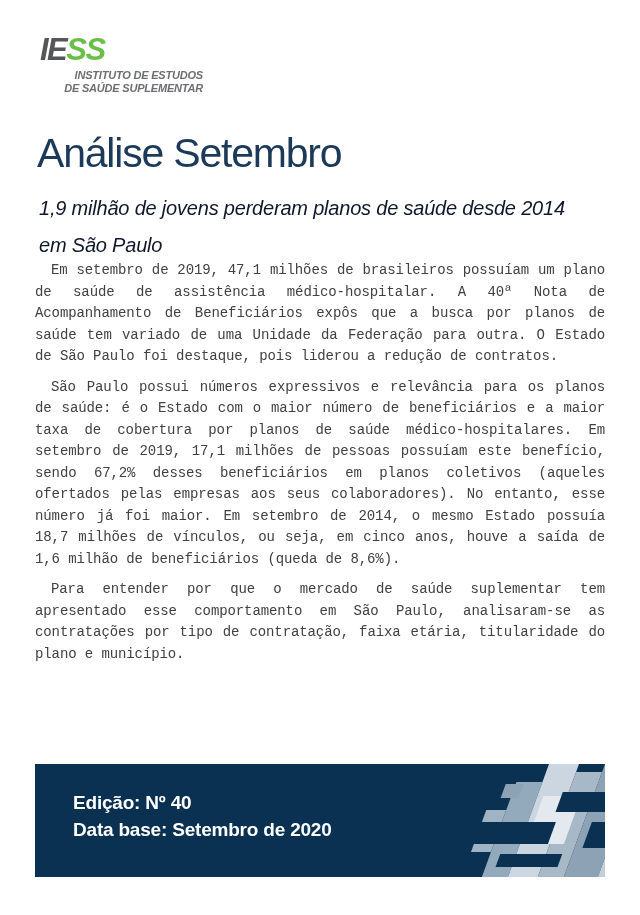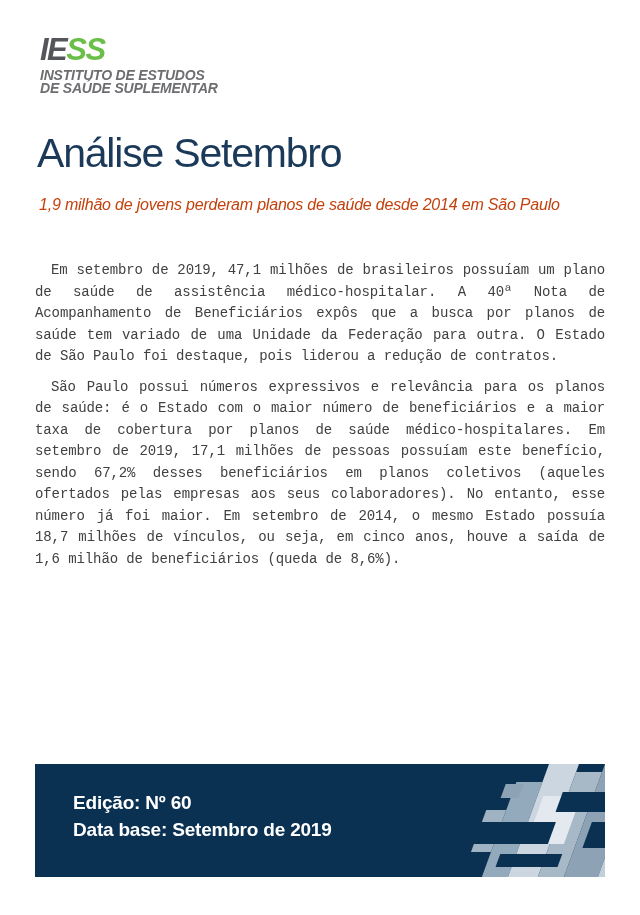--- a/index.html
+++ b/index.html
@@ -21,40 +21,40 @@
   .logo-word {
     font-size: 31px; font-weight: bold; font-style: italic;
     letter-spacing: -1.5px; line-height: 1;
   }
   .logo-word .ie { color: #55565a; }
   .logo-word .ss { color: #6abf48; }
   .logo-tagline {
     margin-top: 4px;
     width: 163px;
     text-align: right;
-    font-size: 14px; font-style: italic; font-weight: bold;
+    font-size: 11px; font-style: italic; font-weight: bold;
     color: #6d6e71; line-height: 13px;
     letter-spacing: -0.2px;
     white-space: nowrap;
   }
 
   
   .title {
     position: absolute; left: 37px; top: 130px;
     font-size: 41px; font-weight: 300;
     letter-spacing: -1.2px;
     color: #1b3a5a;
     line-height: 1.15;
   }
   .subtitle {
     position: absolute; left: 39px; top: 190px;
     width: 545px;
-    font-size: 16px; font-weight: 300; font-style: italic;
-    color: #c2410c;
-    line-height: 29px;
+    font-size: 20px; font-weight: 300; font-style: italic;
+    color: #0f172a;
+    line-height: 37px;
     letter-spacing: -0.2px;
   }
 
   
   .body-text {
     position: absolute; left: 35px; top: 260px;
     width: 570px;
     font-size: 14px; color: #414141;
     line-height: 21.5px;
     text-align: justify;
@@ -94,20 +94,21 @@
       <div>DE SAÚDE SUPLEMENTAR</div>
     </div>
   </header>
 
   <h1 class="title">Análise Setembro</h1>
   <h2 class="subtitle">1,9 milhão de jovens perderam planos de saúde desde 2014 em São Paulo</h2>
 
   <main class="body-text">
     <p>Em setembro de 2019, 47,1 milhões de brasileiros possuíam um plano de saúde de assistência médico-hospitalar. A 40ª Nota de Acompanhamento de Beneficiários expôs que a busca por planos de saúde tem variado de uma Unidade da Federação para outra. O Estado de São Paulo foi destaque, pois liderou a redução de contratos.</p>
     <p>São Paulo possui números expressivos e relevância para os planos de saúde: é o Estado com o maior número de beneficiários e a maior taxa de cobertura por planos de saúde médico-hospitalares. Em setembro de 2019, 17,1 milhões de pessoas possuíam este benefício, sendo 67,2% desses beneficiários em planos coletivos (aqueles ofertados pelas empresas aos seus colaboradores). No entanto, esse número já foi maior. Em setembro de 2014, o mesmo Estado possuía 18,7 milhões de vínculos, ou seja, em cinco anos, houve a saída de 1,6 milhão de beneficiários (queda de 8,6%).</p>
+    <p>Para entender por que o mercado de saúde suplementar tem apresentado esse comportamento em São Paulo, analisaram-se as contratações por tipo de contratação, faixa etária, titularidade do plano e município.</p>
   </main>
 
   <footer class="banner">
     <svg class="deco" viewBox="0 0 200 113" preserveAspectRatio="xMaxYMid slice" aria-hidden="true">
       <g transform="skewX(-20)">
         <rect x="118" y="18" width="26" height="95" fill="#93a9bc"></rect>
         <rect x="144" y="0" width="30" height="113" fill="#ccd6e0"></rect>
         <rect x="174" y="8" width="26" height="105" fill="#a7b8c7"></rect>
         <rect x="200" y="0" width="34" height="113" fill="#8da2b5"></rect>
         <rect x="234" y="26" width="28" height="87" fill="#c2cfd9"></rect>
@@ -115,18 +116,18 @@
         <rect x="150" y="32" width="38" height="48" fill="#e3e9ee"></rect>
         <rect x="98" y="46" width="20" height="42" fill="#9fb3c3"></rect>
         <rect x="108" y="20" width="18" height="14" fill="#8da2b5"></rect>
         <rect x="92" y="58" width="80" height="22" fill="#0b3152"></rect>
         <rect x="168" y="28" width="84" height="20" fill="#0b3152"></rect>
         <rect x="128" y="90" width="62" height="13" fill="#0b3152"></rect>
         <rect x="208" y="58" width="58" height="26" fill="#0b3152"></rect>
       </g>
     </svg>
     <div class="banner-text">
-      <div>Edição: Nº 60</div>
-      <div>Data base: Setembro de 2019</div>
+      <div>Edição: Nº 40</div>
+      <div>Data base: Setembro de 2020</div>
     </div>
   </footer>
 
 </div>
 
 </body></html>

